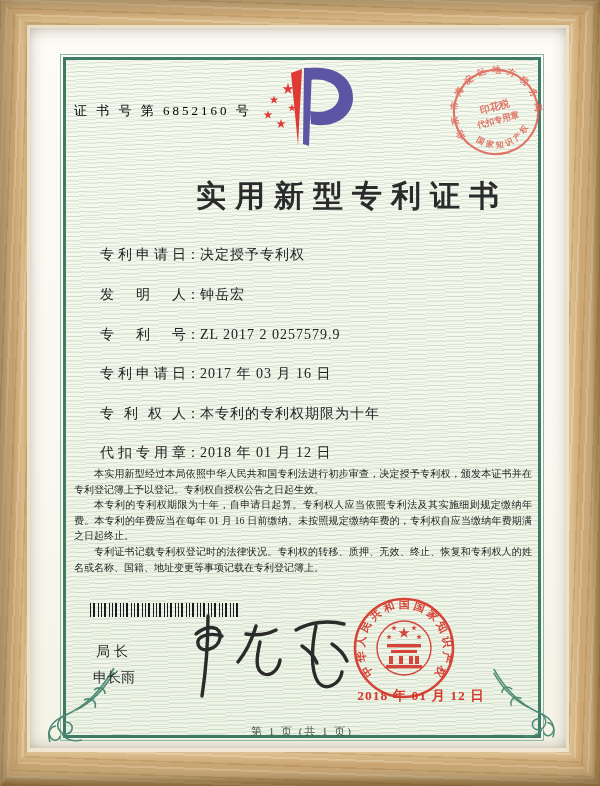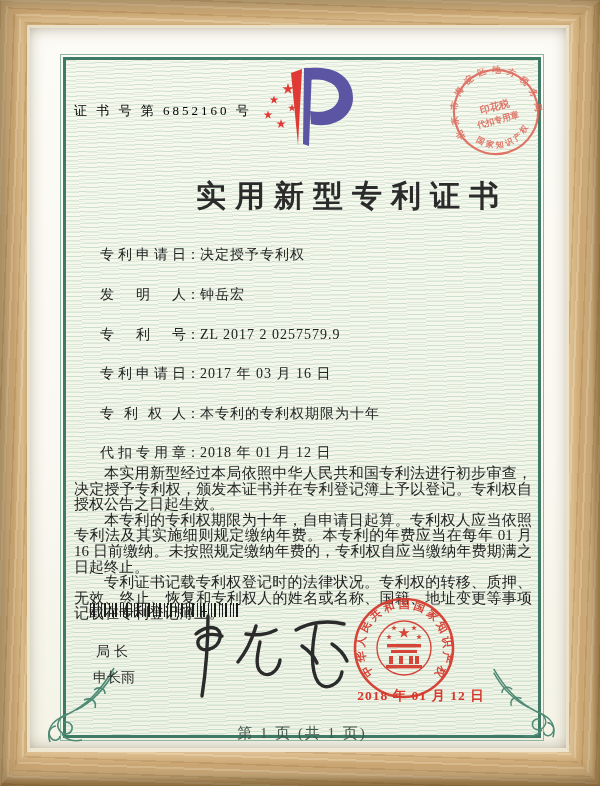--- a/index.html
+++ b/index.html
@@ -57,42 +57,42 @@
   .logo{position:absolute;left:248px;top:56px;width:120px;height:110px;z-index:4;}
   .ctitle{
     position:absolute;left:60px;top:176px;width:584px;z-index:4;text-align:center;
     font-size:30px;letter-spacing:9px;color:#2b2b2b;font-weight:600;
   }
   .frow{position:absolute;left:100px;z-index:4;font-size:14px;color:#222;white-space:nowrap;}
   .flabel{display:inline-block;width:86px;text-align:justify;text-align-last:justify;vertical-align:bottom;}
   .fvalue{letter-spacing:1px;}
   .body-text{
     position:absolute;left:74px;top:466px;width:458px;z-index:4;
-    font-size:15px;line-height:15.6px;color:#1f1f1f;text-align:justify;
+    font-size:10px;line-height:15.6px;color:#1f1f1f;text-align:justify;
   }
   .body-text p{margin:0;text-indent:2em;}
   .barcode{
     position:absolute;left:90px;top:603px;width:150px;height:14px;z-index:4;
     background:
       repeating-linear-gradient(90deg,#1c1c1c 0 1px,transparent 1px 3px,#1c1c1c 3px 5px,transparent 5px 8px,#1c1c1c 8px 9px,transparent 9px 11px);
   }
   .signer{position:absolute;left:93px;top:638px;z-index:4;color:#2d2d2d;
     font-family:"Liberation Sans","DejaVu Sans",sans-serif;font-size:14px;line-height:26px;text-align:center;}
   .signer .t{letter-spacing:4px;}
   .autograph{position:absolute;left:178px;top:608px;width:180px;height:96px;z-index:5;}
   .seal{position:absolute;left:351px;top:595px;width:106px;height:106px;z-index:5;opacity:.93;}
   .seal-date{
     position:absolute;left:356px;top:687px;width:130px;z-index:6;text-align:center;
     font-size:13.5px;color:#d5382c;letter-spacing:1px;font-weight:600;
   }
   .taxseal{position:absolute;left:450px;top:66px;width:92px;height:92px;z-index:5;
     transform:rotate(-15deg);opacity:.85;}
   .footer{
     position:absolute;left:60px;top:724px;width:484px;z-index:4;text-align:center;
-    font-size:15px;color:#3f5549;letter-spacing:2px;
+    font-size:11px;color:#3f5549;letter-spacing:2px;
   }
   .orn{position:absolute;z-index:3;}
   .orn-bl{left:38px;top:664px;width:80px;height:84px;}
   .orn-br{left:490px;top:660px;width:74px;height:88px;transform:scaleX(-1);}
   .vignette{position:absolute;inset:0;z-index:30;pointer-events:none;
     box-shadow:inset 0 0 46px rgba(70,45,10,.20), inset 0 -10px 22px rgba(70,45,10,.16);}
 </style>
 </head>
 <body>
 

